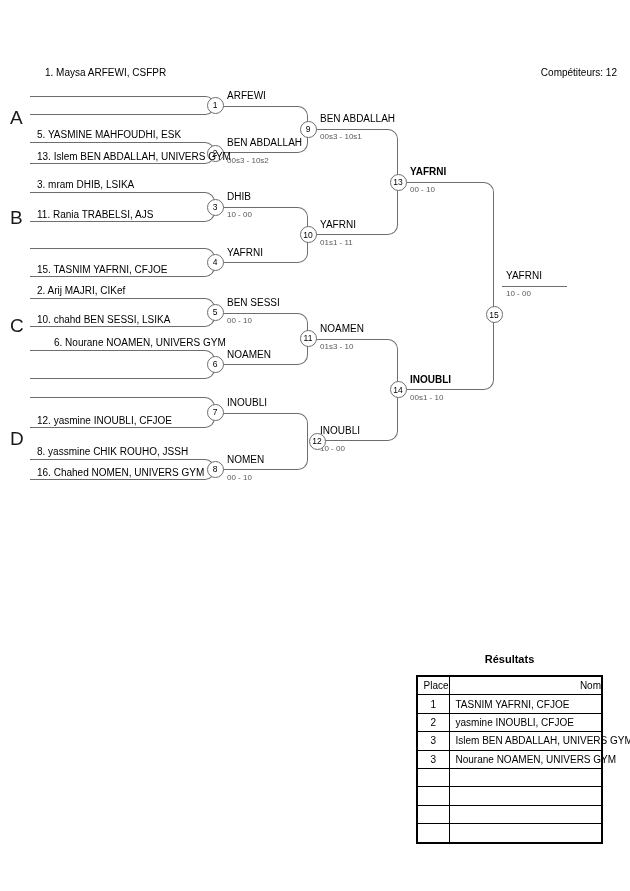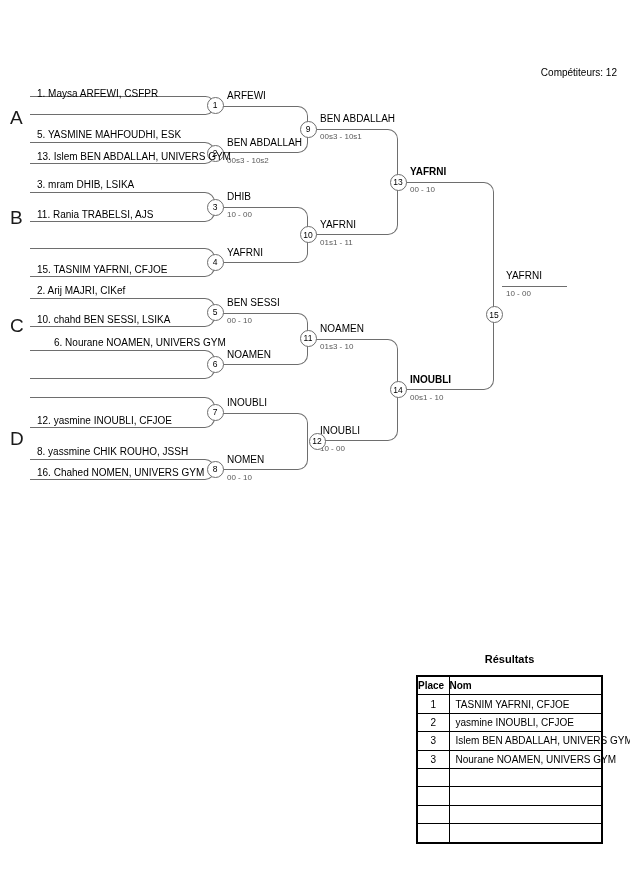--- a/index.html
+++ b/index.html
@@ -50,37 +50,37 @@
   }
   .results-table {
     position:absolute; left:416px; top:675px; width:187px;
     border-collapse:collapse; table-layout:fixed;
     border:2px solid #000; font-size:10px; color:#000;
   }
   .results-table th, .results-table td {
     border:1px solid #000; padding:0; height:17.4px;
     white-space:nowrap; overflow:visible;
   }
-  .results-table th { font-weight:bold; text-align:left; }
+  .results-table th { font-weight:normal; text-align:right; }
   .results-table td.place { text-align:center; }
   .results-table td.nom { text-align:left; padding-left:6px; }
 </style>
 </head>
 <body>
 
 <div class="page">
 
   <div class="competitors">Compétiteurs: 12</div>
 
   <div id="bracket">
       <div class="pool-letter" style="left: 10px; top: 107px;">A</div>
       <div class="pool-letter" style="left: 10px; top: 207px;">B</div>
       <div class="pool-letter" style="left: 10px; top: 315px;">C</div>
       <div class="pool-letter" style="left: 10px; top: 428px;">D</div>
-      <div class="slot-name" style="top: 88px;">1. Maysa ARFEWI, CSFPR</div>
+      <div class="slot-name" style="top: 67px; margin-left: 8px;">1. Maysa ARFEWI, CSFPR</div>
       <div class="slot-name" style="top: 129px;">5. YASMINE MAHFOUDHI, ESK</div>
       <div class="slot-name" style="top: 151px;">13. Islem BEN ABDALLAH, UNIVERS GYM</div>
       <div class="slot-name" style="top: 179px; text-align: right;">3. mram DHIB, LSIKA</div>
       <div class="slot-name" style="top: 209px;">11. Rania TRABELSI, AJS</div>
       <div class="slot-name" style="top: 264px;">15. TASNIM YAFRNI, CFJOE</div>
       <div class="slot-name" style="top: 285px;">2. Arij MAJRI, CIKef</div>
       <div class="slot-name" style="top: 314px;">10. chahd BEN SESSI, LSIKA</div>
       <div class="slot-name" style="top: 337px; padding-left: 17px;">6. Nourane NOAMEN, UNIVERS GYM</div>
       <div class="slot-name" style="top: 415px;">12. yasmine INOUBLI, CFJOE</div>
       <div class="slot-name" style="top: 446px;">8. yassmine CHIK ROUHO, JSSH</div>

